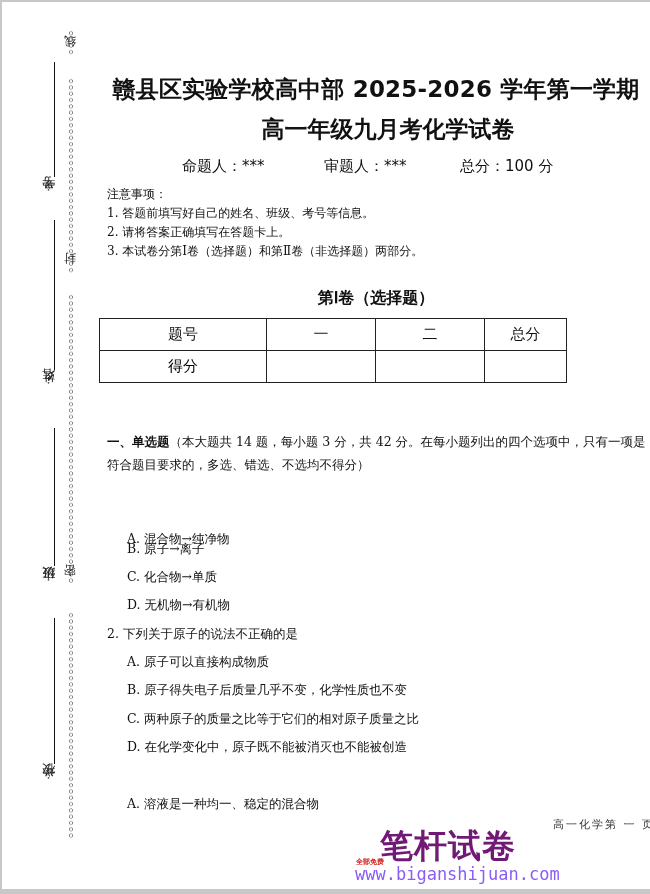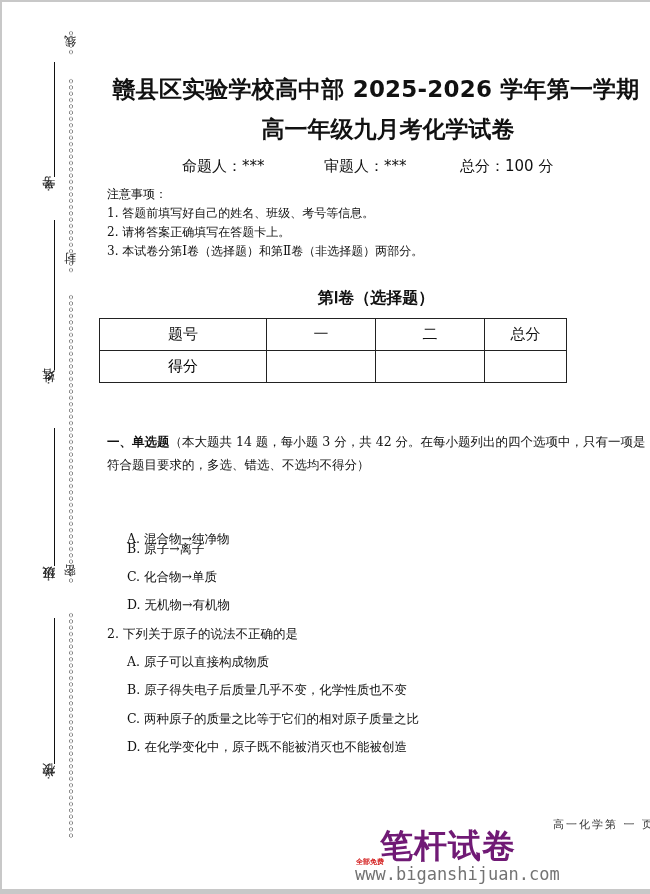--- a/index.html
+++ b/index.html
@@ -65,21 +65,21 @@
   .opt { left:125px; }
 
   .footer-page { position:absolute; left:551px; top:815px; font-size:11px; color:#333; letter-spacing:2px; white-space:nowrap; }
   .wm-cn {
     position:absolute; left:378px; top:826px; font-family:"DejaVu Sans", sans-serif;
     font-size:33px; font-weight:bold; color:#701a75; letter-spacing:1px; line-height:36px;
   }
   .wm-free { position:absolute; left:354px; top:855px; font-size:7px; color:#d42020; font-weight:bold; white-space:nowrap; }
   .wm-url {
     position:absolute; left:353px; top:862px; font-family:"DejaVu Sans Mono", monospace;
-    font-size:17px; color:#737373; line-height:20px; white-space:nowrap;
+    font-size:17px; color:#8b5cf6; line-height:20px; white-space:nowrap;
   }
 </style>
 </head>
 <body>
 
 <div class="page">
 
   <div class="dots" style="top:28px;height:26px;"></div>
   <div class="seal" style="top:55px;">线</div>
   <div class="dots" style="top:76px;height:195px;"></div>
@@ -139,19 +139,20 @@
   <div class="body opt" style="top:539px;">B. 原子→离子</div>
   <div class="body opt" style="top:567px;">C. 化合物→单质</div>
   <div class="body opt" style="top:595px;">D. 无机物→有机物</div>
 
   <div class="body" style="top:624px;text-align:right;">2. 下列关于原子的说法不正确的是</div>
   <div class="body opt" style="top:652px;">A. 原子可以直接构成物质</div>
   <div class="body opt" style="top:680px;">B. 原子得失电子后质量几乎不变，化学性质也不变</div>
   <div class="body opt" style="top:709px;">C. 两种原子的质量之比等于它们的相对原子质量之比</div>
   <div class="body opt" style="top:737px;">D. 在化学变化中，原子既不能被消灭也不能被创造</div>
 
+  <div class="body opt" style="top:794px;">A. 溶液是一种均一、稳定的混合物</div>
 
   <div class="footer-page">高一化学第 一 页 共</div>
 
   <div class="wm-cn">笔杆试卷</div>
   <div class="wm-free">全部免费</div>
   <div class="wm-url">www.biganshijuan.com</div>
 </div>
 
 </body></html>

